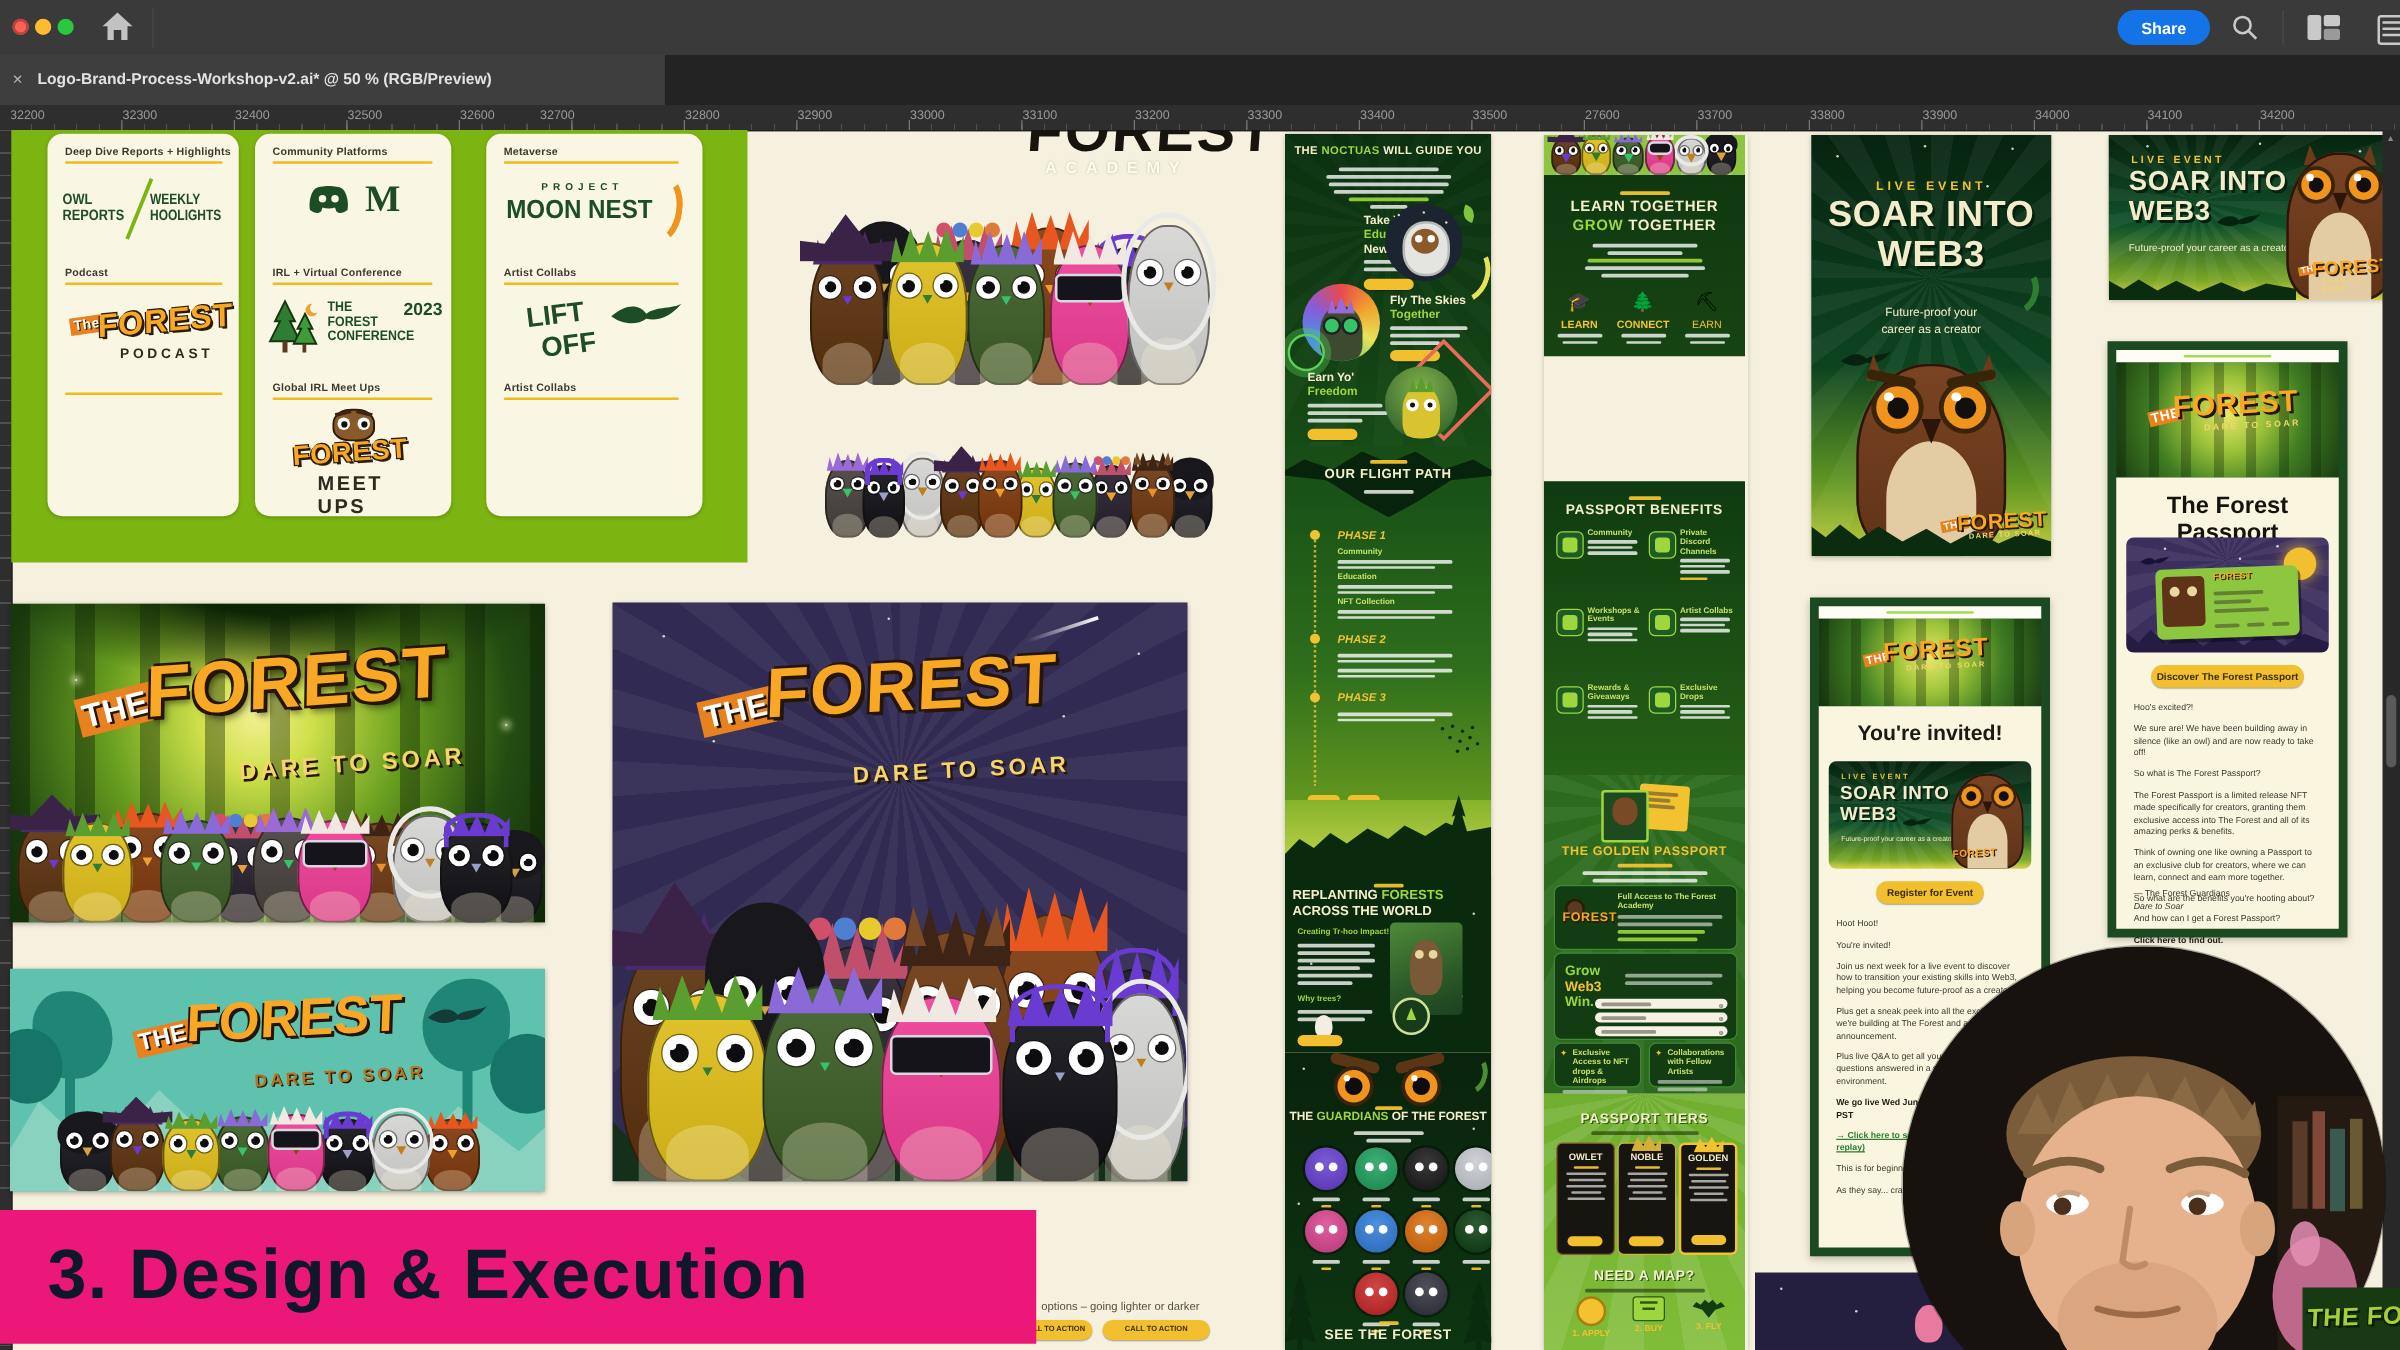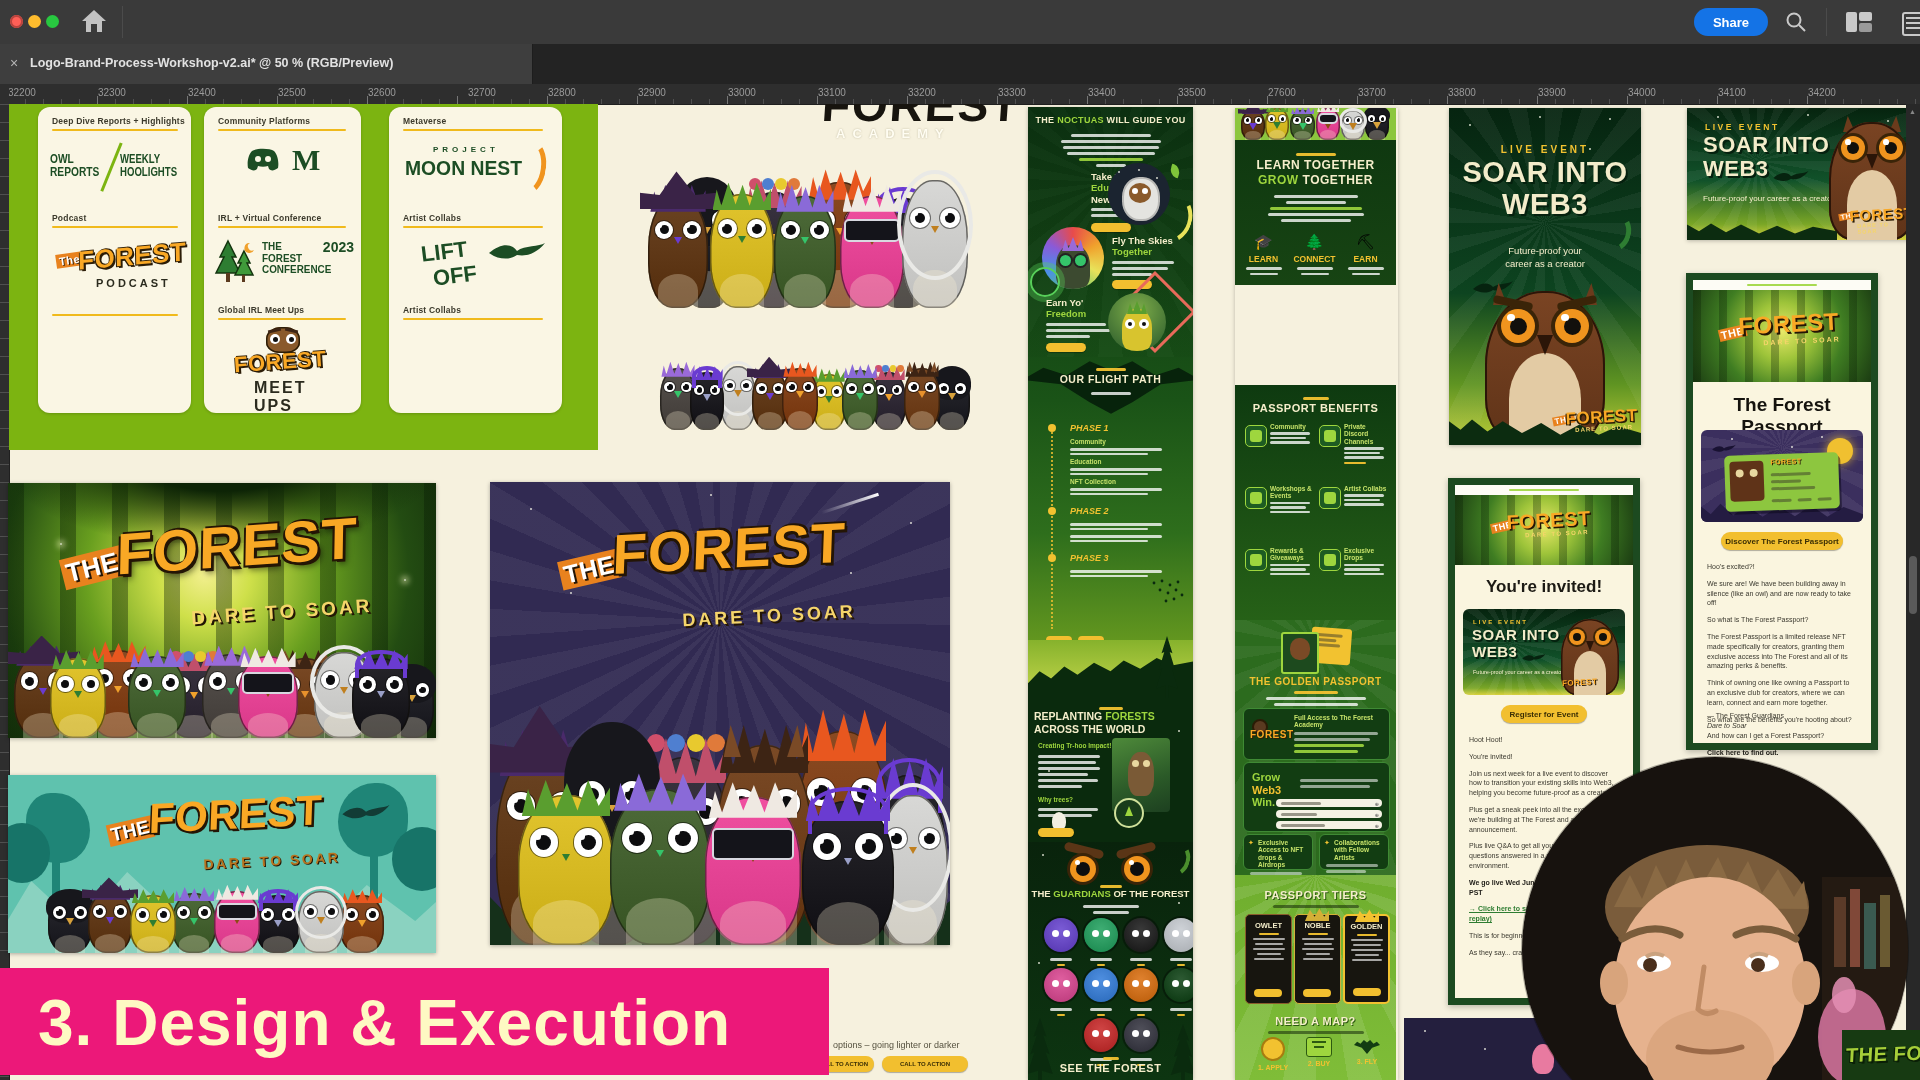--- a/index.html
+++ b/index.html
@@ -79,21 +79,21 @@
       <div style="left: 8px; top: 3px; position: absolute; font-size: 10px; color: rgb(154, 154, 154);">32200</div>
       <div style="left: 7px; top: 12px; position: absolute; width: 1px; height: 8px; background: rgb(119, 119, 119);"></div>
       <div style="left: 98px; top: 3px; position: absolute; font-size: 10px; color: rgb(154, 154, 154);">32300</div>
       <div style="left: 97px; top: 12px; position: absolute; width: 1px; height: 8px; background: rgb(119, 119, 119);"></div>
       <div style="left: 188px; top: 3px; position: absolute; font-size: 10px; color: rgb(154, 154, 154);">32400</div>
       <div style="left: 187px; top: 12px; position: absolute; width: 1px; height: 8px; background: rgb(119, 119, 119);"></div>
       <div style="left: 278px; top: 3px; position: absolute; font-size: 10px; color: rgb(154, 154, 154);">32500</div>
       <div style="left: 277px; top: 12px; position: absolute; width: 1px; height: 8px; background: rgb(119, 119, 119);"></div>
       <div style="left: 368px; top: 3px; position: absolute; font-size: 10px; color: rgb(154, 154, 154);">32600</div>
       <div style="left: 367px; top: 12px; position: absolute; width: 1px; height: 8px; background: rgb(119, 119, 119);"></div>
-      <div style="left: 468px; top: 3px; position: absolute; font-size: 10px; color: rgb(154, 154, 154);">32700</div>
+      <div style="left: 432px; top: 3px; position: absolute; font-size: 10px; color: rgb(154, 154, 154);">32700</div>
       <div style="left: 457px; top: 12px; position: absolute; width: 1px; height: 8px; background: rgb(119, 119, 119);"></div>
       <div style="left: 548px; top: 3px; position: absolute; font-size: 10px; color: rgb(154, 154, 154);">32800</div>
       <div style="left: 547px; top: 12px; position: absolute; width: 1px; height: 8px; background: rgb(119, 119, 119);"></div>
       <div style="left: 638px; top: 3px; position: absolute; font-size: 10px; color: rgb(154, 154, 154);">32900</div>
       <div style="left: 637px; top: 12px; position: absolute; width: 1px; height: 8px; background: rgb(119, 119, 119);"></div>
       <div style="left: 728px; top: 3px; position: absolute; font-size: 10px; color: rgb(154, 154, 154);">33000</div>
       <div style="left: 727px; top: 12px; position: absolute; width: 1px; height: 8px; background: rgb(119, 119, 119);"></div>
       <div style="left: 818px; top: 3px; position: absolute; font-size: 10px; color: rgb(154, 154, 154);">33100</div>
       <div style="left: 817px; top: 12px; position: absolute; width: 1px; height: 8px; background: rgb(119, 119, 119);"></div>
       <div style="left: 908px; top: 3px; position: absolute; font-size: 10px; color: rgb(154, 154, 154);">33200</div>
@@ -873,21 +873,21 @@
             <div class="sm" style="width:28px;height:2.5px;"></div>
           </div>
           <div style="position: absolute; left: 51px; top: 0px; width: 49px; text-align: center;">
             <div style="margin: 0px auto; width: 22px; height: 20px; font-size: 15px; line-height: 20px;">🌲</div>
             <div style="margin-top: 2px; font-size: 8.5px; font-weight: 800; color: rgb(242, 194, 48); text-transform: uppercase;">Connect</div>
             <div class="sm" style="width:36px;height:2.5px;"></div>
             <div class="sm" style="width:28px;height:2.5px;"></div>
           </div>
           <div style="position: absolute; left: 102px; top: 0px; width: 49px; text-align: center;">
             <div style="margin: 0px auto; width: 22px; height: 20px; font-size: 15px; line-height: 20px;">⛏</div>
-            <div style="margin-top: 2px; font-size: 8.5px; font-weight: 700; color: rgb(242, 194, 48); text-transform: uppercase;">Earn</div>
+            <div style="margin-top: 2px; font-size: 8.5px; font-weight: 400; color: rgb(242, 194, 48); text-transform: uppercase;">Earn</div>
             <div class="sm" style="width:36px;height:2.5px;"></div>
             <div class="sm" style="width:28px;height:2.5px;"></div>
           </div>
         </div>
     </div>
     <div class="a" style="left:0;top:277px;width:161px;height:235px;background:linear-gradient(180deg,#0e3a10,#266117);">
       <div class="tinylabel" style="position:absolute;left:0;top:9px;width:161px;">
           <div class="smy" style="width:26px;"></div>
         </div>
       <div class="a gtext chunk" style="left:0;top:17px;width:161px;text-align:center;font-size:11px;text-transform:uppercase;">Passport Benefits</div>
@@ -1784,16 +1784,16 @@
       <path d="M156 290 Q188 300 220 290" stroke="#9c6a48" stroke-width="5" fill="none" stroke-linecap="round"></path>
       <path d="M120 330 Q188 372 260 328 L260 386 L116 386 Z" fill="#caa27c" opacity=".55"></path>
     </svg>
   </div>
 
   <div class="a" style="left:833px;top:1040px;font-size:9px;color:#55513f;z-index:45;">options – going lighter or darker</div>
   <div class="pill pill-t" style="left:812px;top:1056px;width:62px;height:16px;font-size:6px;text-transform:uppercase;z-index:45;border-radius:8px;">Call To Action</div>
   <div class="pill pill-t" style="left:882px;top:1056px;width:86px;height:16px;font-size:6px;text-transform:uppercase;z-index:45;border-radius:8px;">Call To Action</div>
 
   <div class="a" style="left:0;top:968px;width:829px;height:107px;background:#ec1879;z-index:60;">
-    <div style="position:absolute;left:38px;top:18px;font-size:64px;font-weight:800;color:#fef9c3;letter-spacing:1px;">3. Design &amp; Execution</div>
+    <div style="position:absolute;left:38px;top:18px;font-size:56px;font-weight:800;color:#0f172a;letter-spacing:1px;">3. Design &amp; Execution</div>
   </div>
 
 </div>
 
 </body></html>

